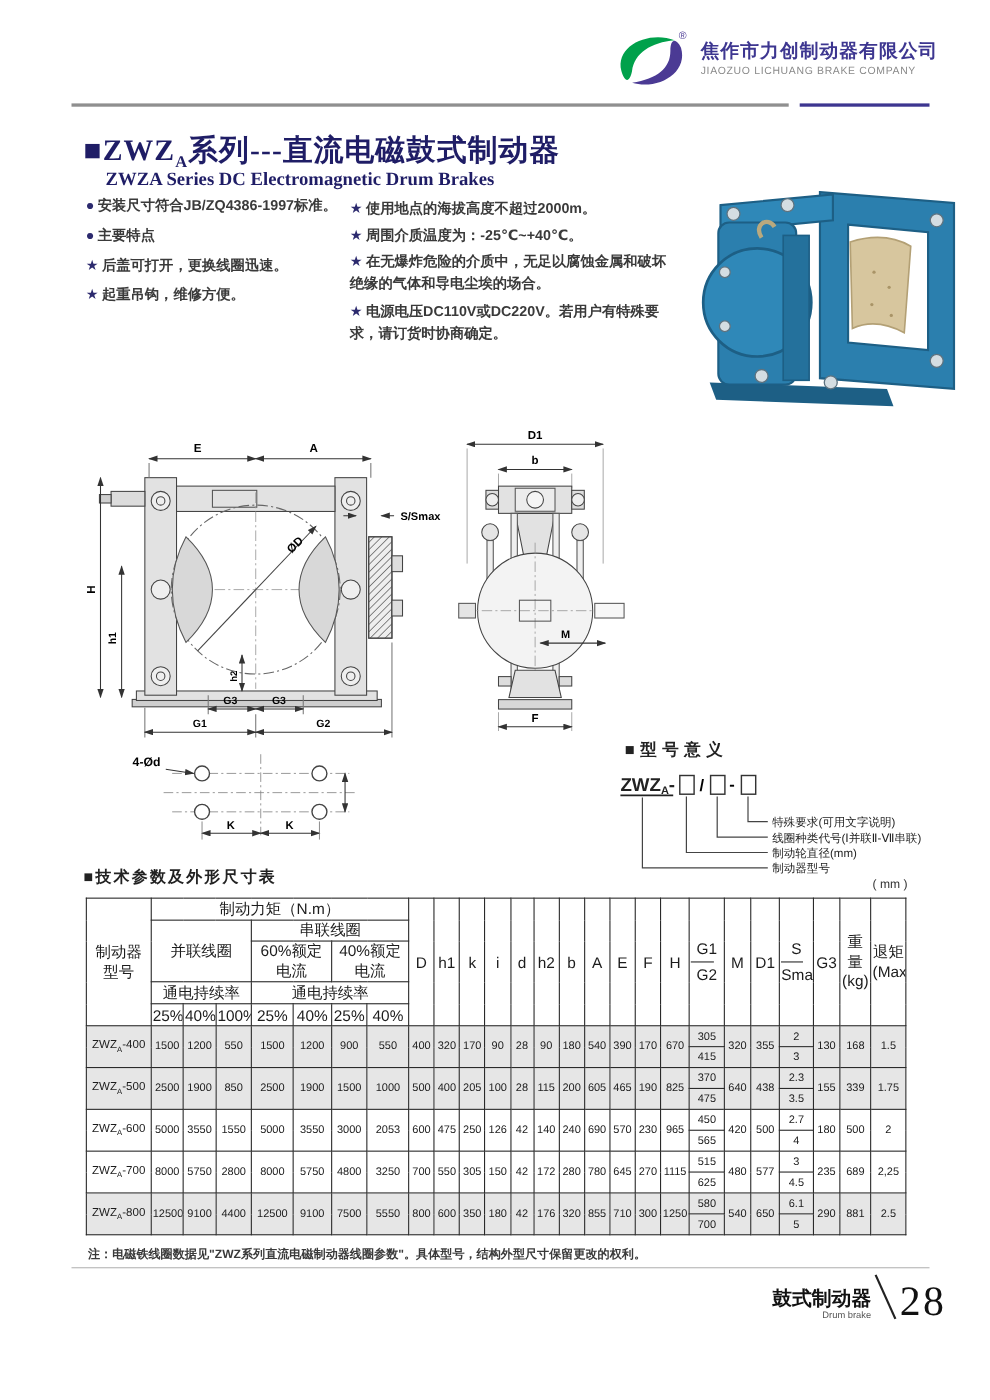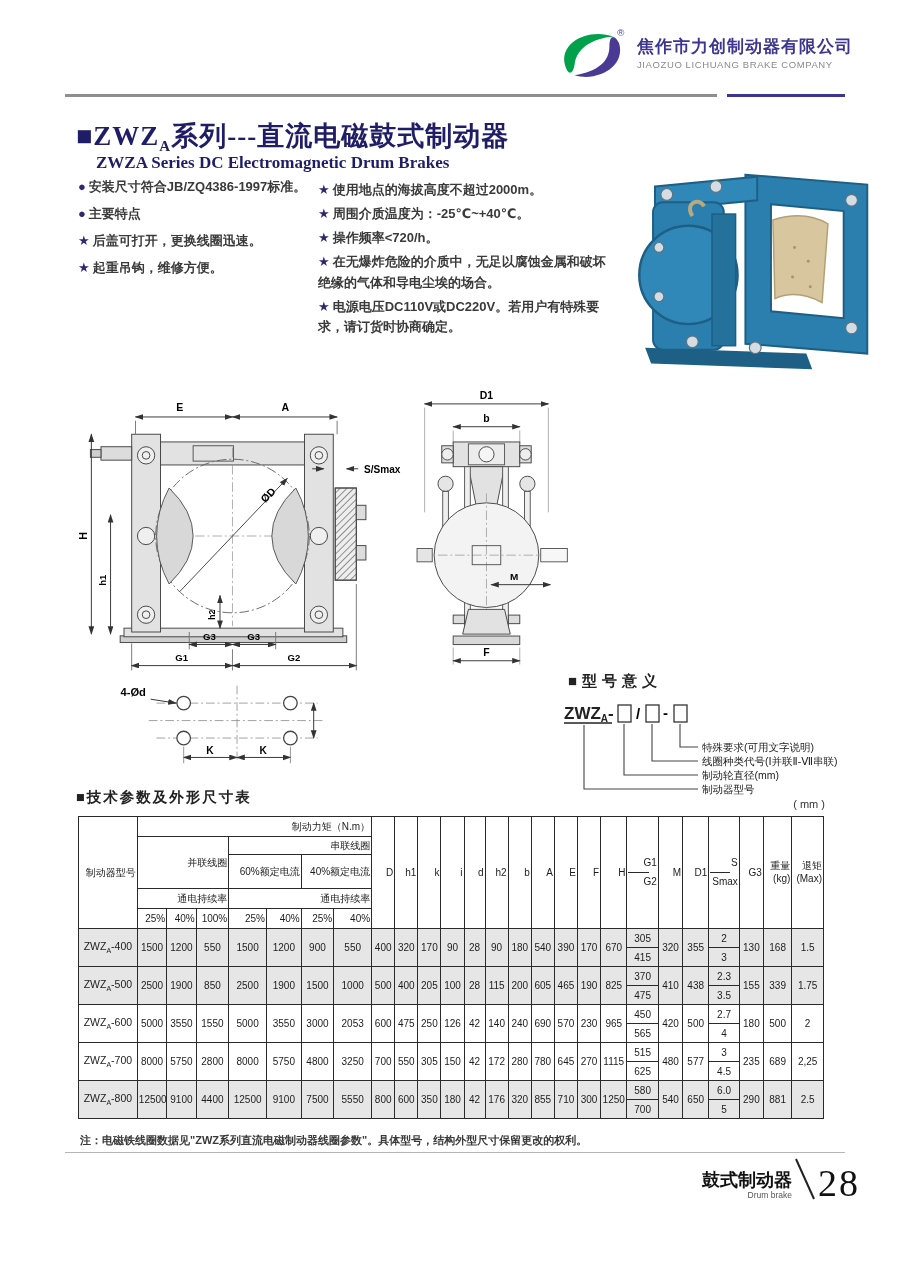--- a/index.html
+++ b/index.html
@@ -39,21 +39,21 @@
   
   .meaning{left:556px;top:672px;width:340px;}
   .meaning-title{font-size:15px;font-weight:bold;color:#222;letter-spacing:5px;margin:0 0 4px 12px;}
 
   
   .tbl-title{left:76px;top:788px;font-size:14.5px;font-weight:bold;color:#222;letter-spacing:2px;}
   .tbl-unit{left:745px;top:798px;width:80px;font-size:11px;color:#333;text-align:right;}
   .spec-wrap{left:78px;top:816px;}
   table.spec{border-collapse:collapse;table-layout:fixed;width:746px;font-size:10px;color:#1c1c1c;}
   table.spec th,table.spec td{border:1px solid #2a2a2a;text-align:center;vertical-align:middle;padding:0 1px;font-weight:normal;overflow:hidden;}
-  table.spec thead th{font-size:10px;text-align:right;}
+  table.spec thead th{font-size:14px;}
   table.spec tbody td{height:18px;}
   tr.shade td{background:#e6e6e6;}
   .model{font-size:10.5px;}
   .model sub{font-size:7px;}
   .splitTop{border-bottom:1px solid #2a2a2a;}
   .stack div{line-height:1.25;}
   .hpart{height:1px;background:#2a2a2a;width:72%;margin:3px auto 3px 0;}
 
   
   .note{left:80px;top:1133px;width:720px;font-size:11px;font-weight:bold;color:#3a3a3a;}
@@ -89,21 +89,20 @@
 
   <ul class="abs feat-list" id="feat-list">
       <li><span class="bullet">●</span><span>安装尺寸符合JB/ZQ4386-1997标准。</span></li>
       <li><span class="bullet">●</span><span>主要特点</span></li>
       <li><span class="bullet">★</span><span>后盖可打开，更换线圈迅速。</span></li>
       <li><span class="bullet">★</span><span>起重吊钩，维修方便。</span></li>
     </ul>
   <ul class="abs cond-list" id="cond-list">
       <li><span class="bullet">★</span><span>使用地点的海拔高度不超过2000m。</span></li>
       <li><span class="bullet">★</span><span>周围介质温度为：-25℃~+40℃。</span></li>
-      <li><span class="bullet">★</span><span>操作频率&lt;720/h。</span></li>
       <li><span class="bullet">★</span><span>在无爆炸危险的介质中，无足以腐蚀金属和破坏绝缘的气体和导电尘埃的场合。</span></li>
       <li><span class="bullet">★</span><span>电源电压DC110V或DC220V。若用户有特殊要求，请订货时协商确定。</span></li>
     </ul>
 
   <svg class="abs photo" viewBox="0 0 290 232">
     <polygon points="48,192 212,198 218,214 54,208" fill="#1d5f85"></polygon>
     <path d="M150,16 L274,26 L274,198 L150,188 Z M176,46 L250,53 L250,162 L176,155 Z" fill="#2b7fae" stroke="#1d5f85" stroke-width="2" fill-rule="evenodd"></path>
     <polygon points="58,28 162,18 162,42 58,52" fill="#2f88b8" stroke="#1d5f85" stroke-width="2"></polygon>
     <rect x="56" y="44" width="72" height="150" rx="10" fill="#2b7fae" stroke="#1d5f85" stroke-width="2"></rect>
     <circle cx="92" cy="118" r="50" fill="#2f88b8" stroke="#1d5f85" stroke-width="2.5"></circle>
@@ -449,21 +448,21 @@
             <td rowspan="2">205</td>
             <td rowspan="2">100</td>
             <td rowspan="2">28</td>
             <td rowspan="2">115</td>
             <td rowspan="2">200</td>
             <td rowspan="2">605</td>
             <td rowspan="2">465</td>
             <td rowspan="2">190</td>
             <td rowspan="2">825</td>
             <td class="splitTop">370</td>
-            <td rowspan="2">410</td>
+            <td rowspan="2">640</td>
             <td rowspan="2">438</td>
             <td class="splitTop">2.3</td>
             <td rowspan="2">155</td>
             <td rowspan="2">339</td>
             <td rowspan="2">1.75</td>
           </tr>
           <tr class="shade">
             <td>475</td>
             <td>3.5</td>
           </tr>
@@ -547,21 +546,21 @@
             <td rowspan="2">42</td>
             <td rowspan="2">176</td>
             <td rowspan="2">320</td>
             <td rowspan="2">855</td>
             <td rowspan="2">710</td>
             <td rowspan="2">300</td>
             <td rowspan="2">1250</td>
             <td class="splitTop">580</td>
             <td rowspan="2">540</td>
             <td rowspan="2">650</td>
-            <td class="splitTop">6.0</td>
+            <td class="splitTop">6.1</td>
             <td rowspan="2">290</td>
             <td rowspan="2">881</td>
             <td rowspan="2">2.5</td>
           </tr>
           <tr class="shade">
             <td>700</td>
             <td>5</td>
           </tr>
         </tbody>
     </table>

